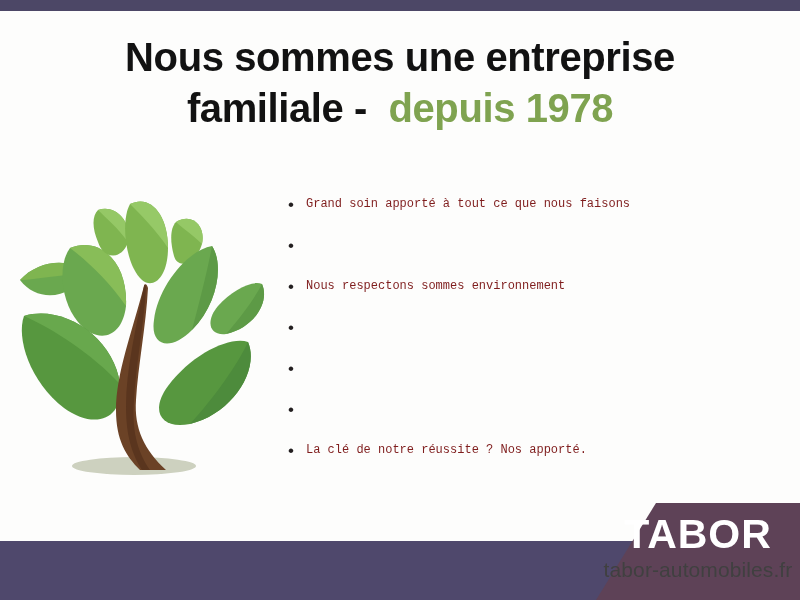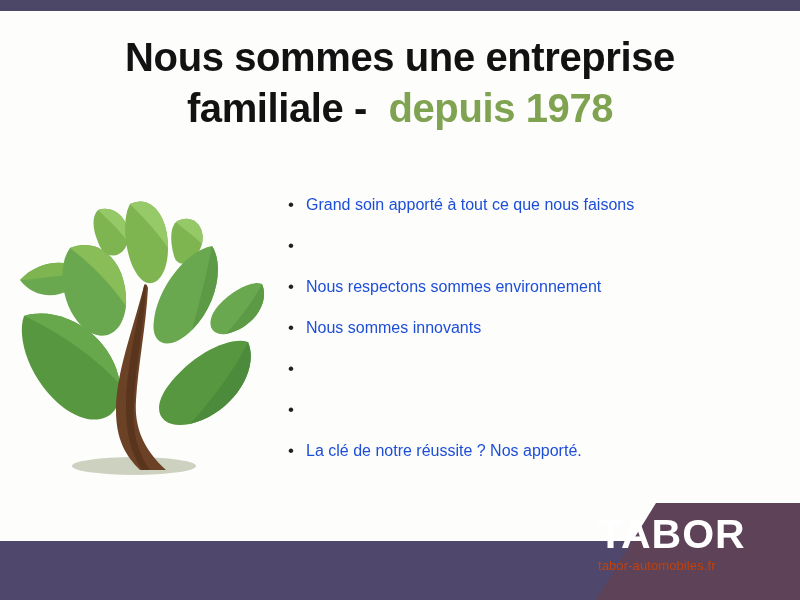--- a/index.html
+++ b/index.html
@@ -57,24 +57,25 @@
     height:41px;
   }
   .bullet-dot {
     width:18px;
     flex:0 0 18px;
     font-size:17px;
     line-height:23px;
     color:#231f20;
   }
   .bullet-text {
-    font-size:16px;
+    font-size:12px;
     line-height:23px;
-    color:#1d4ed8;
+    color:#7f1d1d;
     white-space:nowrap;
+    font-family:Liberation Mono, monospace;
   }
 
   
   .tree-wrap {
     position:absolute; left:16px; top:188px;
     width:260px; height:300px;
   }
   .tree-wrap svg { display:block; }
 
   
@@ -88,28 +89,29 @@
     width:240px; height:100px;
   }
   .logo-wordmark {
     position:absolute; left:38px; top:12px;
     width:200px;
     font-size:41px;
     font-weight:bold;
     letter-spacing:1px;
     color:#ffffff;
     line-height:44px;
+    text-align:center;
   }
   .logo-tagline {
     position:absolute; left:38px; top:58px;
     width:200px;
-    font-size:13px;
-    color:#c2410c;
+    font-size:21px;
+    color:#404040;
     letter-spacing:0.1px;
-    text-align:left;
+    text-align:center;
   }
 </style>
 </head>
 <body>
 
 <div id="slide">
 
   <div class="bar-top"></div>
 
   <div class="title-block">
@@ -187,21 +189,20 @@
     </div>
     <div class="bullet-row">
       <span class="bullet-dot">•</span>
     </div>
     <div class="bullet-row">
       <span class="bullet-dot">•</span>
       <span class="bullet-text">Nous respectons sommes environnement</span>
     </div>
     <div class="bullet-row">
       <span class="bullet-dot">•</span>
-      <span class="bullet-text">Nous sommes innovants</span>
     </div>
     <div class="bullet-row">
       <span class="bullet-dot">•</span>
     </div>
     <div class="bullet-row">
       <span class="bullet-dot">•</span>
     </div>
     <div class="bullet-row">
       <span class="bullet-dot">•</span>
       <span class="bullet-text">La clé de notre réussite ? Nos apporté.</span>

